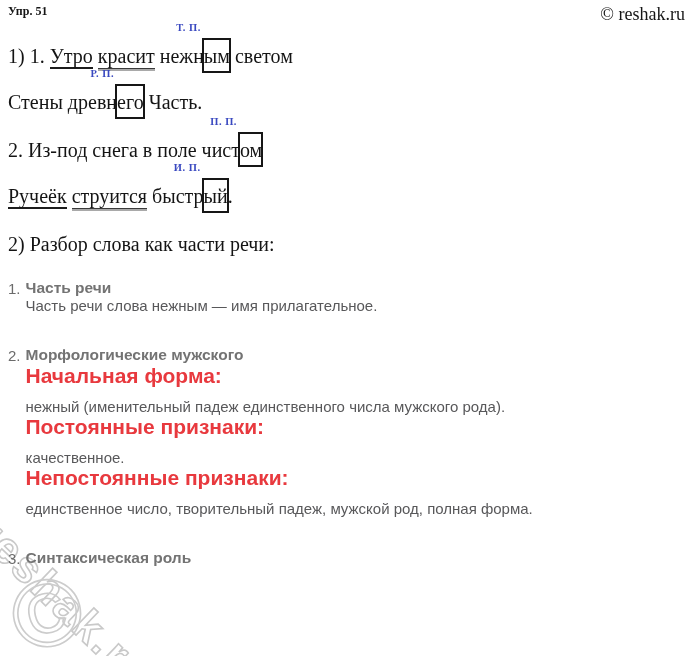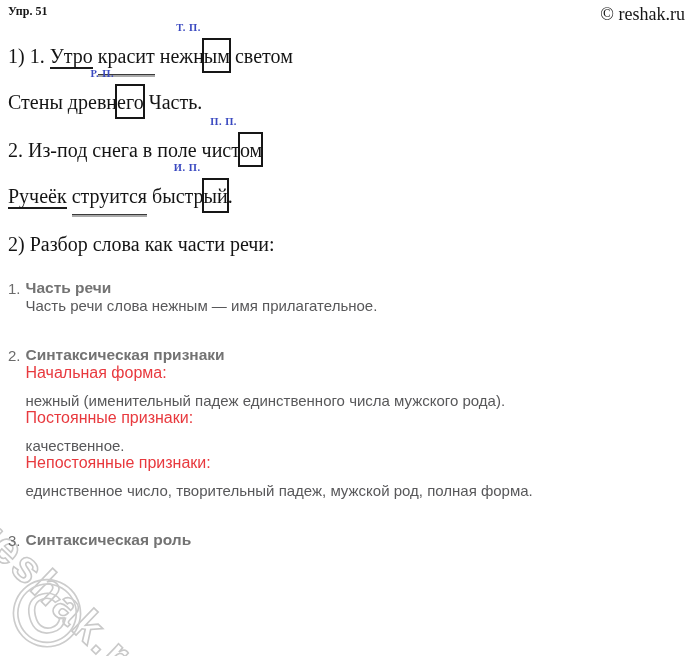--- a/index.html
+++ b/index.html
@@ -19,38 +19,38 @@
 
   
   .hdr-left{position:absolute;left:8px;top:4px;font-size:12px;font-weight:700;}
   .hdr-right{position:absolute;right:6px;top:4px;font-size:18px;}
 
   
   .s-line{position:absolute;left:8px;font-size:20px;white-space:nowrap;color:#141414;}
   #l1{top:45px} #l2{top:91px} #l3{top:139px} #l4{top:185px} #l5{top:233px}
 
   .u-subj{border-bottom:2px solid #1c1c1c;padding-bottom:0;}
-  .u-pred{border-bottom:1px solid #3a3a3a;box-shadow:0 2px 0 #a9a9a9;padding-bottom:7px;}
+  .u-pred{border-bottom:1px solid #3a3a3a;box-shadow:0 2px 0 #a9a9a9;padding-bottom:1px;}
 
   .case-box{position:relative;}
   .case-box::before{content:"";position:absolute;left:-2px;right:-1px;top:-7px;bottom:-6px;
                     border:2px solid #161616;}
   .case-label{position:absolute;right:calc(100% + 3px);top:-23px;
               font-size:10.5px;font-weight:700;letter-spacing:.5px;white-space:nowrap;}
 
   
   .ans{position:absolute;left:8px;top:279px;width:680px;z-index:1;
        font-family:"Liberation Sans",sans-serif;font-size:15px;color:#58585a;}
   .ans-item{display:flex;gap:5px;margin-bottom:32px;}
   .ans-num{flex:0 0 auto;color:#6b6b6b;padding-top:1px;}
   .ans-body{flex:1;min-width:0;}
   .ans-title{font-weight:700;font-size:15.5px;color:#737373;}
   .ans p{margin:0;white-space:nowrap;}
   .ans-text{margin-top:11px;color:#58585a;}
-  .ans-red{margin-top:19px;font-weight:400;font-size:16px;}
+  .ans-red{margin-top:19px;font-weight:700;font-size:21px;}
   .ans-red + .ans-text{margin-top:10px;}
   .wavy{text-decoration-line:underline;text-decoration-style:wavy;
         text-decoration-color:#2c2c2c;text-decoration-thickness:2px;text-underline-offset:5px;}
 </style>
 </head>
 <body>
 
 <div class="page">
 
   <div class="wm">
@@ -94,21 +94,21 @@
         <div class="ans-num">1.</div>
         <div class="ans-body">
           <div class="ans-title">Часть речи</div>
           <p class="ans-text">Часть речи слова нежным — имя прилагательное.</p>
         </div>
       </div>
 
       <div class="ans-item">
         <div class="ans-num">2.</div>
         <div class="ans-body">
-          <div class="ans-title">Синтаксическая признаки</div>
+          <div class="ans-title">Морфологические мужского</div>
           <p class="ans-red" style="color: rgb(232, 57, 62);">Начальная форма:</p>
           <p class="ans-text">нежный (именительный падеж единственного числа мужского рода).</p>
           <p class="ans-red" style="color: rgb(232, 57, 62);">Постоянные признаки:</p>
           <p class="ans-text">качественное.</p>
           <p class="ans-red" style="color: rgb(232, 57, 62);">Непостоянные признаки:</p>
           <p class="ans-text">единственное число, творительный падеж, мужской род, полная форма.</p>
         </div>
       </div>
 
       <div class="ans-item">

